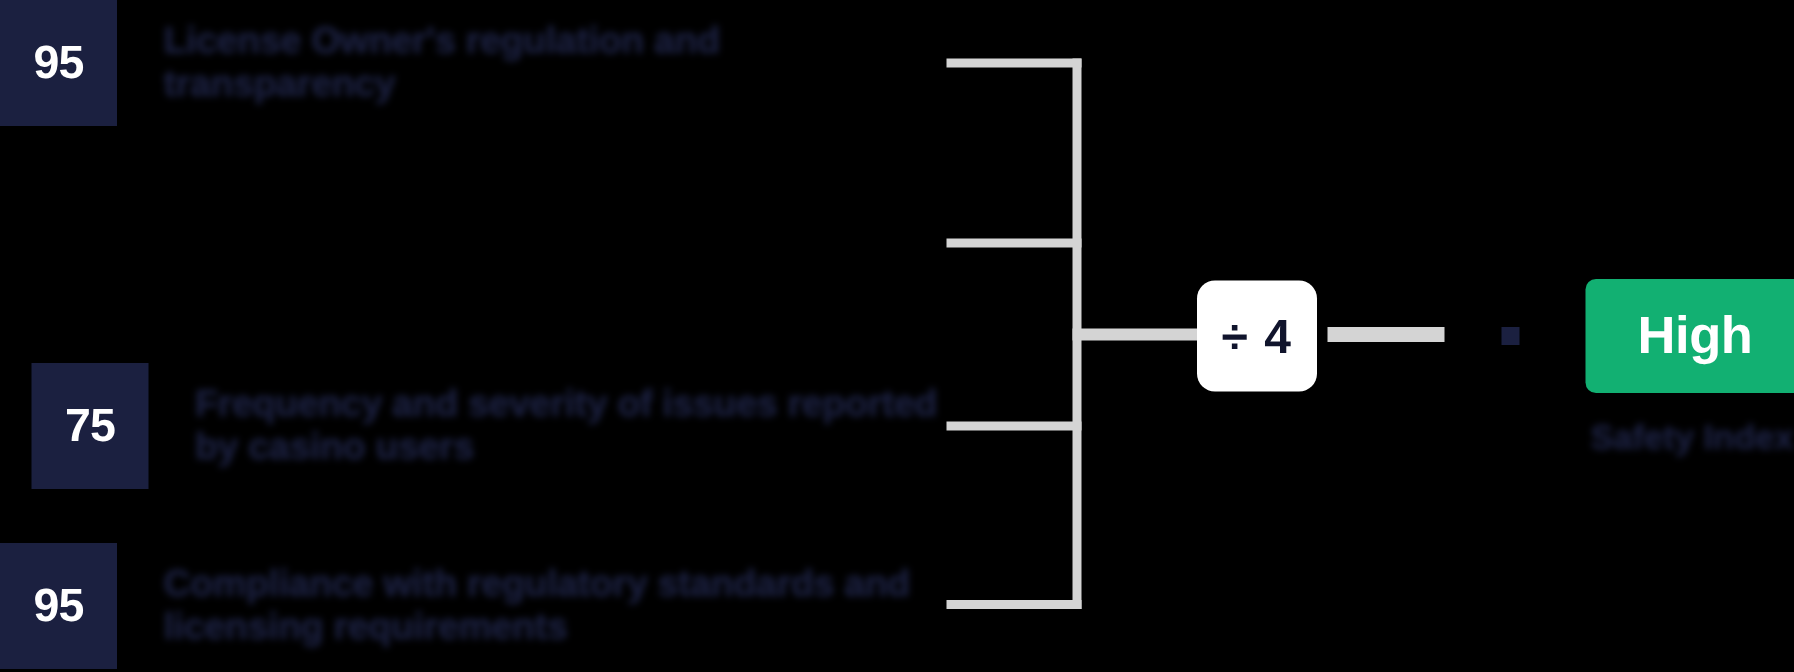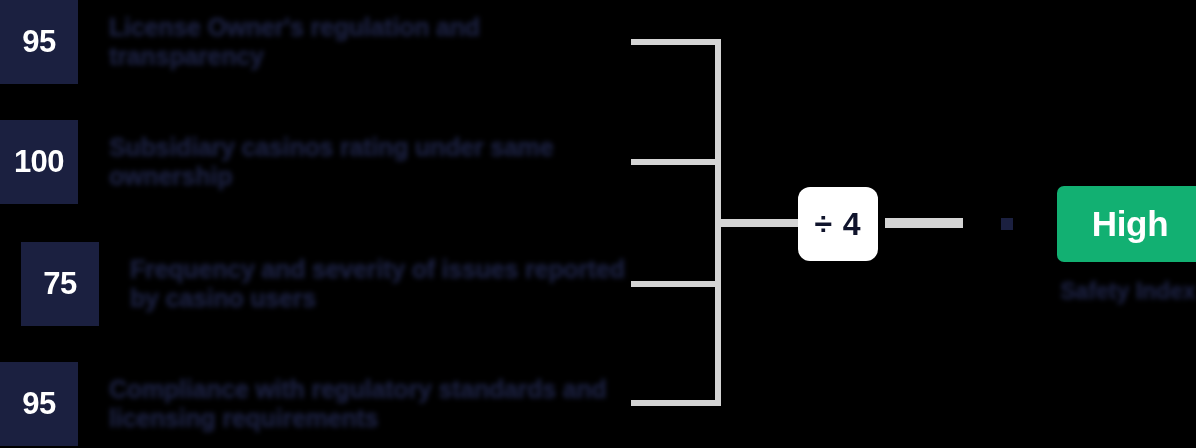--- a/index.html
+++ b/index.html
@@ -137,24 +137,20 @@
 </head>
 <body>
 
 <div id="diagram">
 
   <div class="criterion-row" style="top:0px;">
     <div class="score-chip">95</div>
     <div class="criterion-label">License Owner's regulation and transparency</div>
   </div>
 
-  <div class="criterion-row" style="top:120px;">
-    <div class="score-chip">100</div>
-    <div class="criterion-label">Subsidiary casinos rating under same ownership</div>
-  </div>
 
   <div class="criterion-row" style="top:242px;padding-left:21px;">
     <div class="score-chip">75</div>
     <div class="criterion-label">Frequency and severity of issues reported by casino users</div>
   </div>
 
   <div class="criterion-row" style="top:362px;">
     <div class="score-chip">95</div>
     <div class="criterion-label">Compliance with regulatory standards and licensing requirements</div>
   </div>

